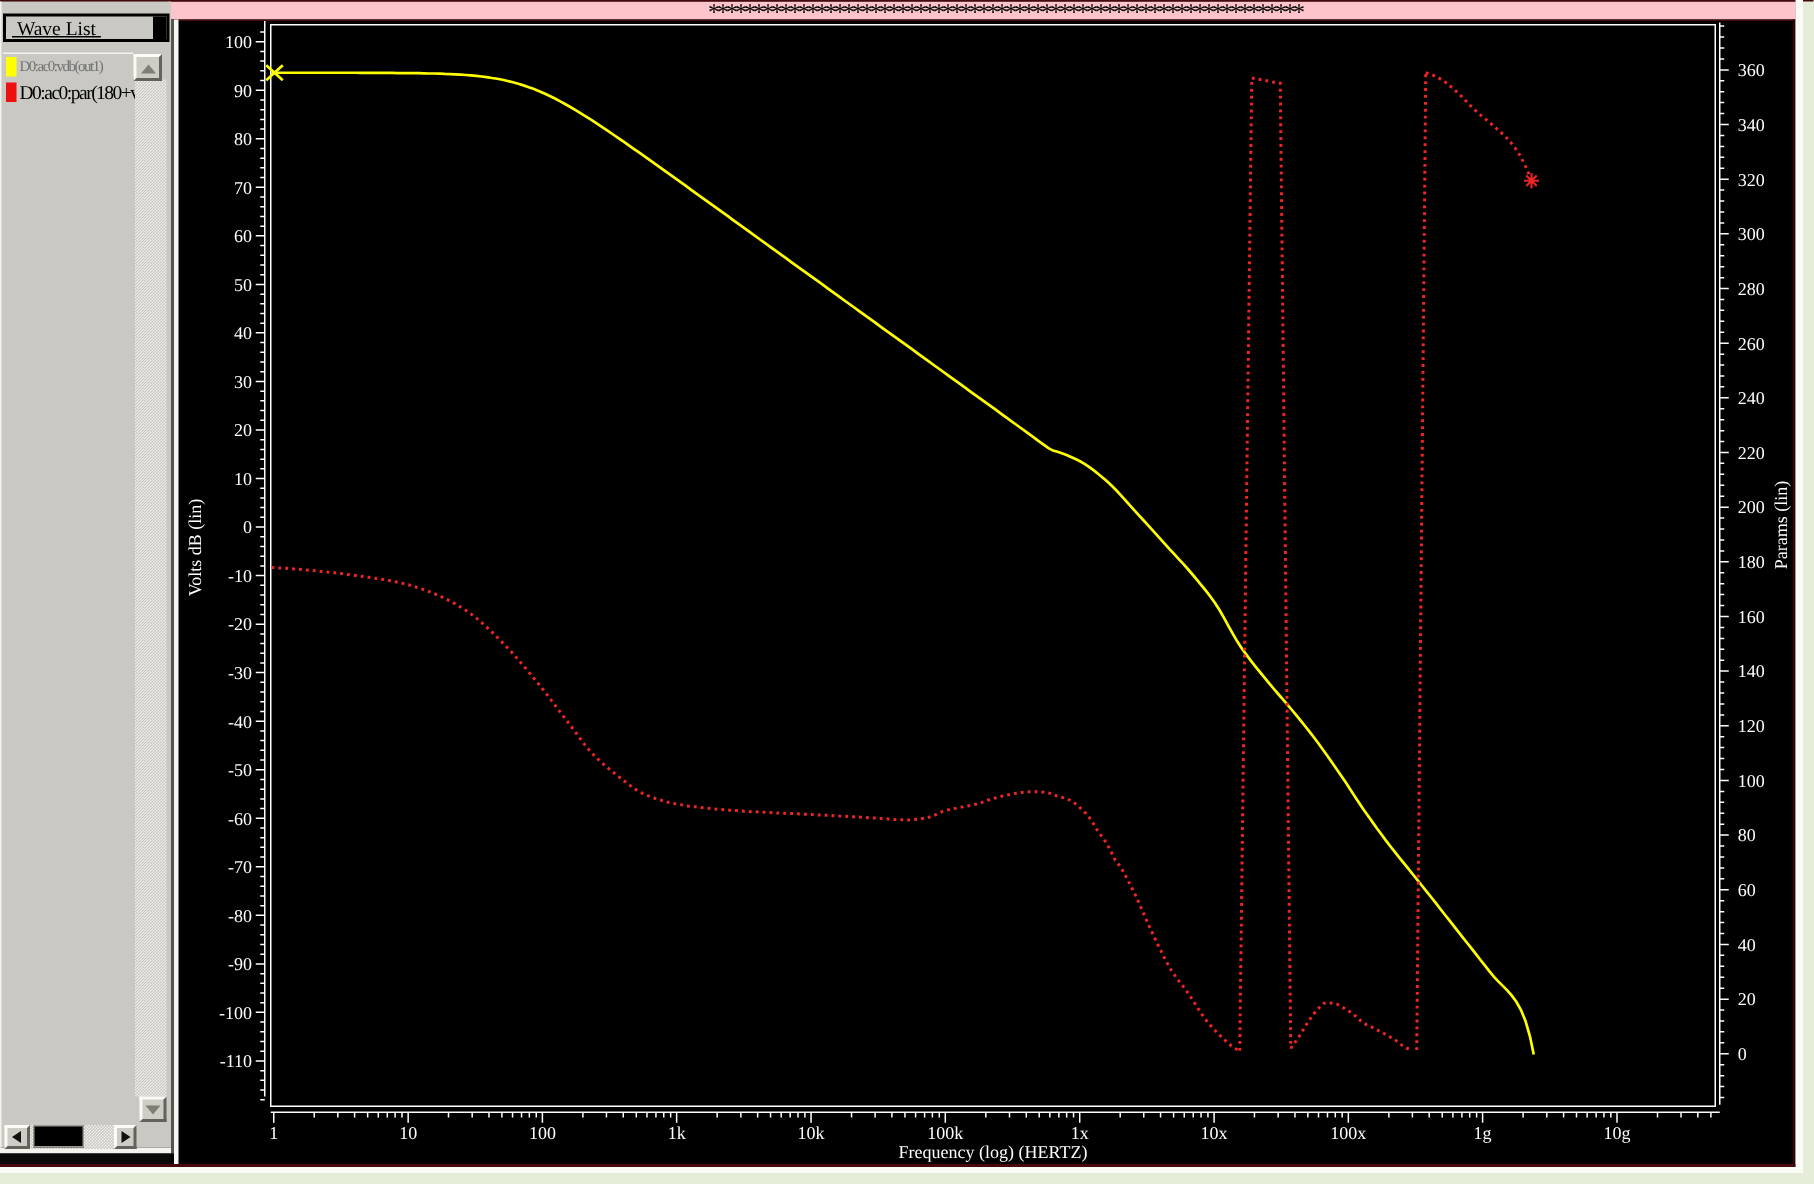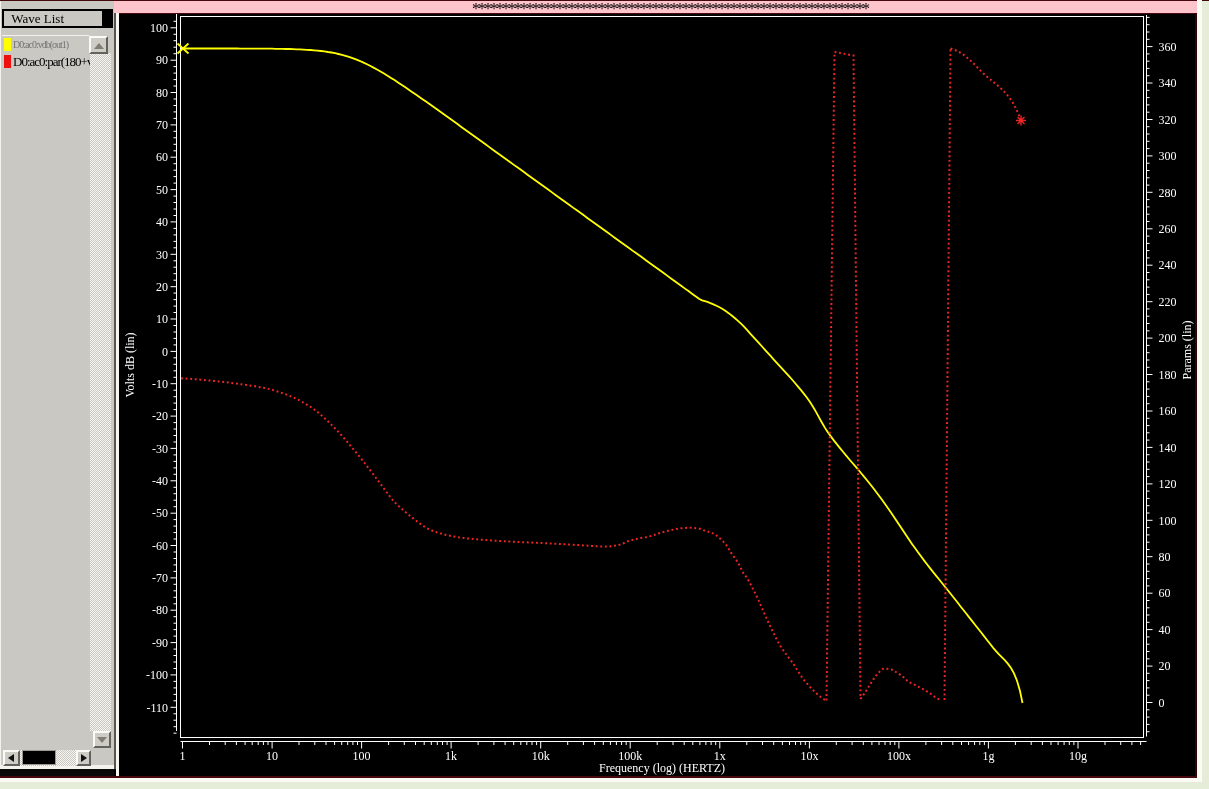--- a/index.html
+++ b/index.html
@@ -24,21 +24,21 @@
 
 <div class="a" style="left:0;top:1px;width:114px;height:764px;background:#c9c8c2;border-left:1px solid #f3f2ec"></div>
 <div class="a" style="left:0;top:765px;width:114px;height:4px;background:#f3f2ec"></div>
 <div class="a" style="left:0;top:769px;width:114px;height:7px;background:#0a0a0a"></div>
 
 <div class="a" style="left:114px;top:13px;width:2px;height:756px;background:#55544e"></div>
 <div class="a" style="left:116px;top:13px;width:3px;height:763px;background:#f7f6f1"></div>
 
 <div class="a" style="left:2px;top:9px;width:111px;height:19px;background:#c9c8c2;border:2px solid #000"></div>
 <div class="a" style="left:102px;top:11px;width:9px;height:15px;background:#000"></div>
-<div class="a" style="left:8px;top:10px;width:90px;height:17px;font-size:13px;color:#000;line-height:18px;"><span style="">&nbsp;Wave List&nbsp;</span></div>
+<div class="a" style="left:8px;top:10px;width:90px;height:17px;font-size:13px;color:#000;line-height:18px;"><span style="text-decoration:underline">&nbsp;Wave List&nbsp;</span></div>
 
 <div class="a" style="left:2px;top:35px;width:87px;height:1px;background:#f3f2ec"></div>
 <div class="a" style="left:4px;top:38px;width:7px;height:13px;background:#ffff00"></div>
 <div class="a" style="left:13px;top:37px;width:77px;height:16px;font-size:10px;letter-spacing:-1px;line-height:16px;color:#737373;white-space:nowrap;overflow:hidden">D0:ac0:vdb(out1)</div>
 <div class="a" style="left:4px;top:55px;width:7px;height:13px;background:#ee0f0f"></div>
 <div class="a" style="left:13px;top:54px;width:78px;height:16px;font-size:13px;letter-spacing:-1px;line-height:16px;color:#000;white-space:nowrap;overflow:hidden">D0:ac0:par(180+v</div>
 
 <div class="a stip" style="left:90px;top:53px;width:21px;height:678px"></div>
 <div class="a btn" style="left:89px;top:36px;width:19px;height:18px"></div>
 <div class="a" style="left:94px;top:43px;width:0;height:0;border-left:5px solid transparent;border-right:5px solid transparent;border-bottom:6px solid #807e74"></div>

